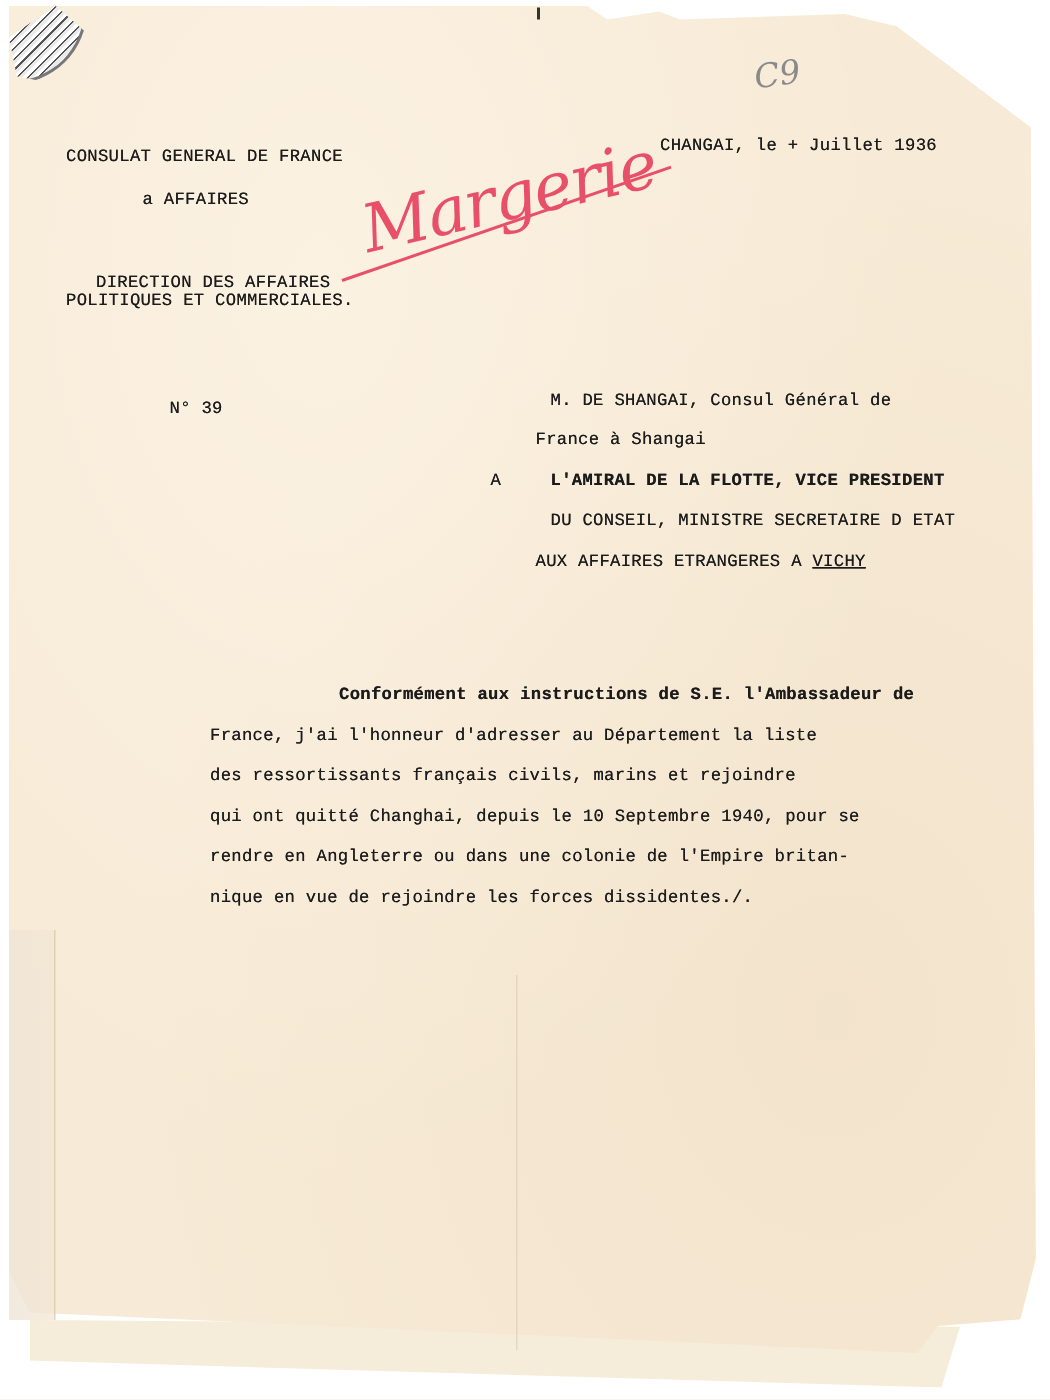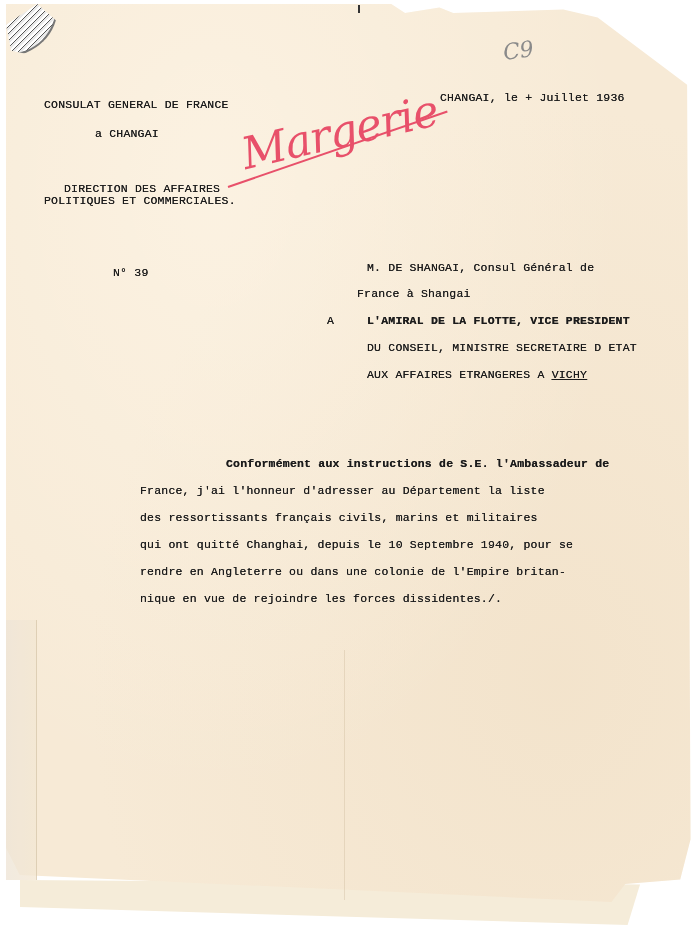--- a/index.html
+++ b/index.html
@@ -99,36 +99,36 @@
 <div class="paper-under"></div>
 <div class="paper"></div>
 <div class="left-fold"></div>
 <div class="crease"></div>
 <div class="corner-clip"></div>
 <div class="tick"></div>
 
 <div class="pencil" style="left:503px; top:38px;">C9</div>
 
 <div class="typed" style="left:44px; top:98px;">CONSULAT GENERAL DE FRANCE</div>
-<div class="typed" style="left:95px; top:127px;">a CHANGAI</div>
+<div class="typed" style="left:95px; top:127px;">a AFFAIRES</div>
 <div class="typed" style="left:44px; top:182px;margin-left:20px;">DIRECTION DES AFFAIRES</div>
 <div class="typed" style="left:44px; top:194px;">POLITIQUES ET COMMERCIALES.</div>
 
 <div class="typed" style="left:440px; top:91px;">CHANGAI, le + Juillet 1936</div>
 
 <div class="red-sig" style="left:248px; top:128px;">Margerie</div>
 <div class="red-line"></div>
 
 <div class="typed" style="left:113px; top:251px;margin-top:15px;">N° 39</div>
 
 <div class="typed" style="left:367px; top:261px;">M. DE SHANGAI, Consul Général de</div>
 <div class="typed" style="left:357px; top:287px;">France à Shangai</div>
 <div class="typed" style="left:327px; top:314px;">A</div>
 <div class="typed" style="left:367px; top:314px;font-weight:bold;">L'AMIRAL DE LA FLOTTE, VICE PRESIDENT</div>
 <div class="typed" style="left:367px; top:341px;">DU CONSEIL, MINISTRE SECRETAIRE D ETAT</div>
-<div class="typed" style="left:357px; top:368px;margin-left:10px;"><span>AUX AFFAIRES ETRANGERES A </span><span class="underline">VICHY</span></div>
+<div class="typed" style="left:357px; top:368px;"><span>AUX AFFAIRES ETRANGERES A </span><span class="underline">VICHY</span></div>
 
 <div class="typed" style="left:226px; top:457px;font-weight:bold;">Conformément aux instructions de S.E. l'Ambassadeur de</div>
 <div class="typed" style="left:140px; top:484px;">France, j'ai l'honneur d'adresser au Département la liste</div>
-<div class="typed" style="left:140px; top:511px;">des ressortissants français civils, marins et militaires</div>
+<div class="typed" style="left:140px; top:511px;">des ressortissants français civils, marins et rejoindre</div>
 <div class="typed" style="left:140px; top:538px;">qui ont quitté Changhai, depuis le 10 Septembre 1940, pour se</div>
 <div class="typed" style="left:140px; top:565px;">rendre en Angleterre ou dans une colonie de l'Empire britan-</div>
 <div class="typed" style="left:140px; top:592px;">nique en vue de rejoindre les forces dissidentes./.</div>
 
 </body></html>

